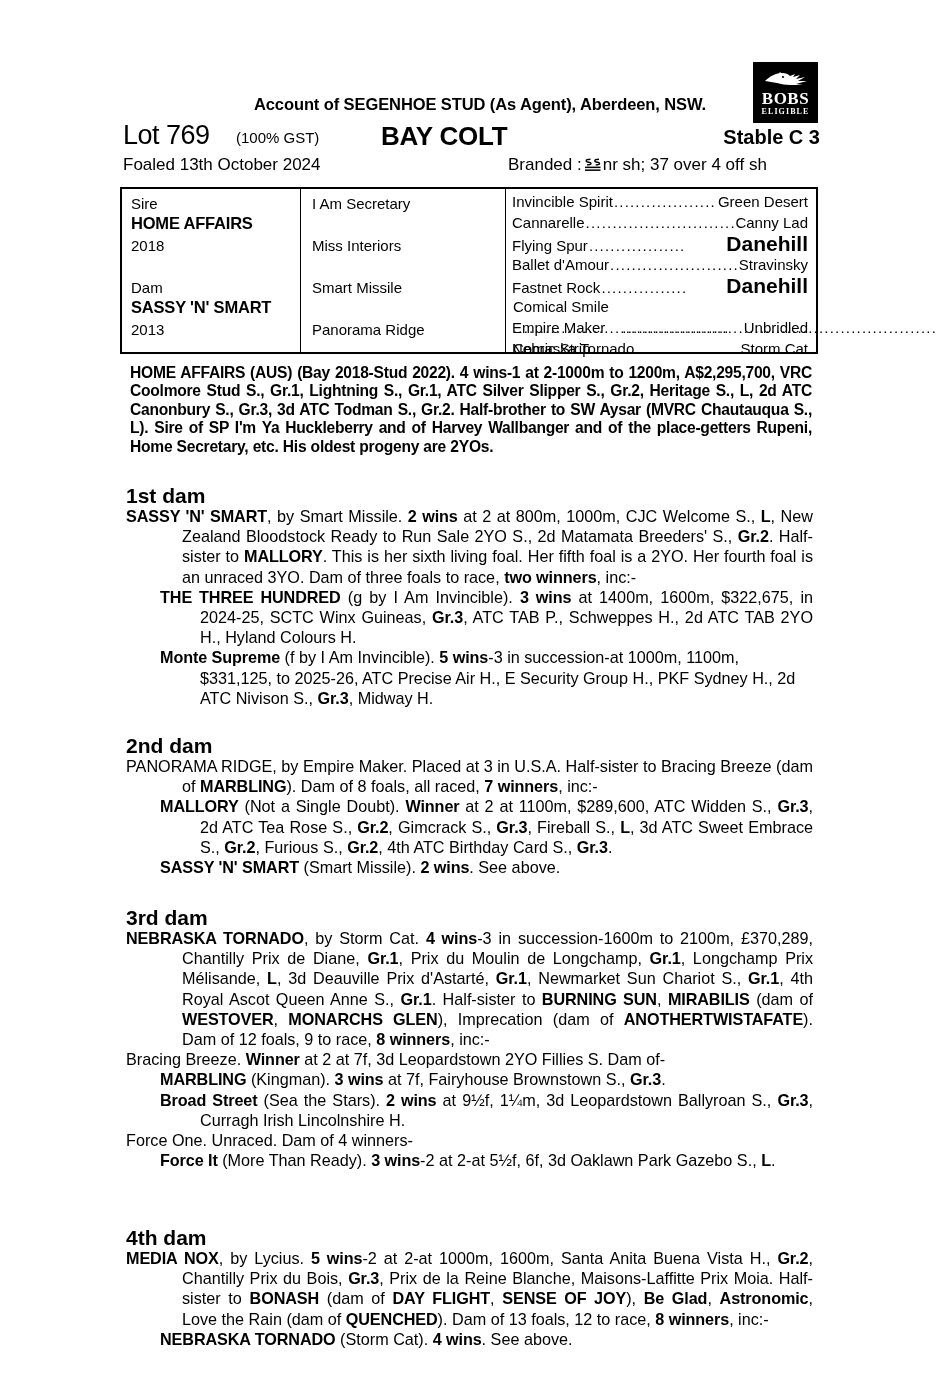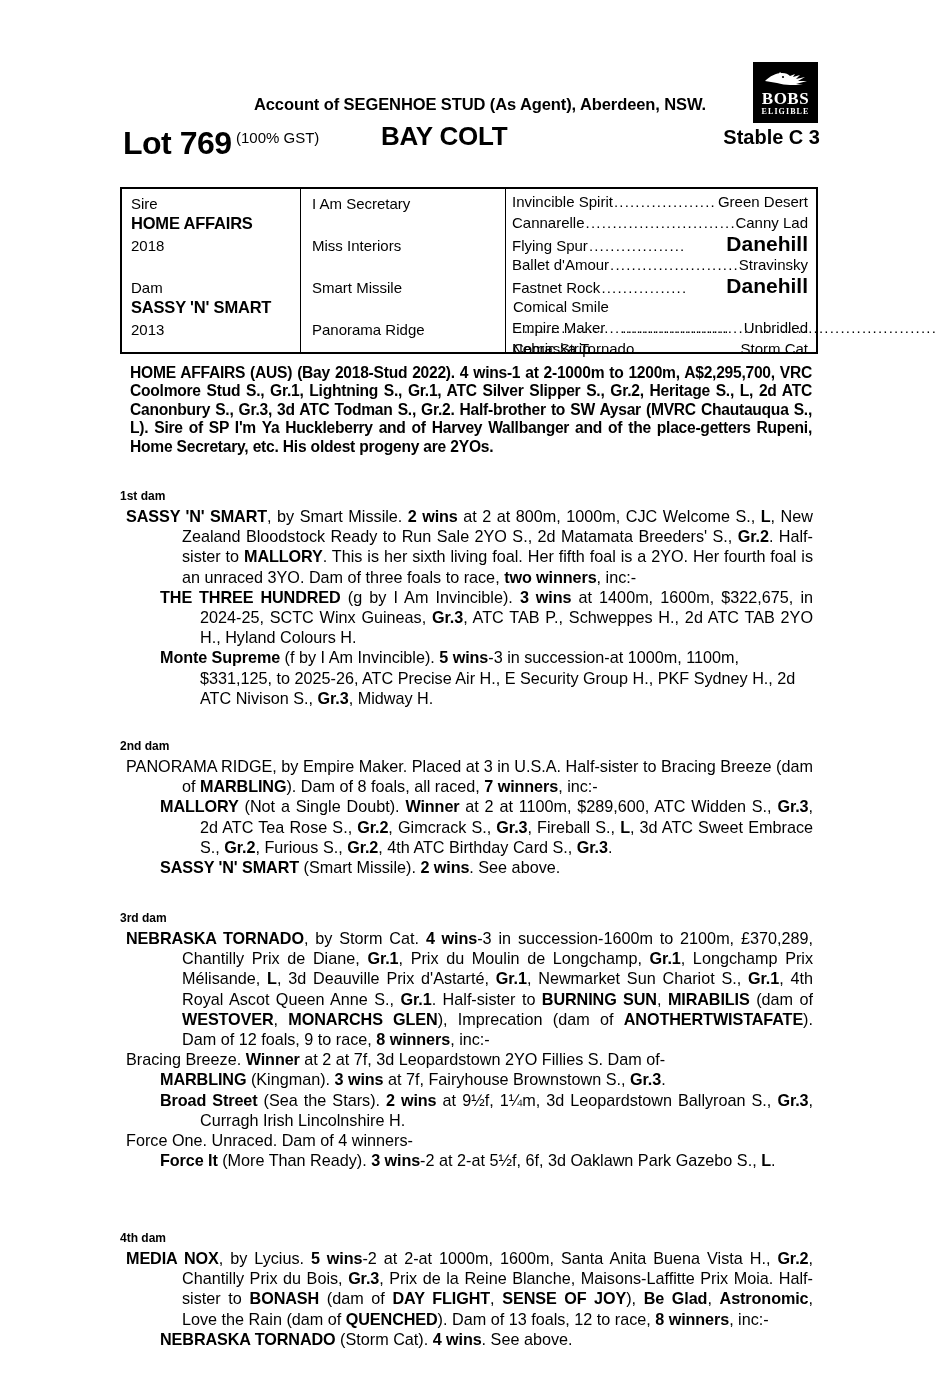--- a/index.html
+++ b/index.html
@@ -75,23 +75,23 @@
   .lot-row {
     position: absolute;
     left: 123px;
     top: 120px;
     width: 697px;
     height: 32px;
   }
   .lot-number {
     position: absolute;
     left: 0;
-    top: 8px;
-    font-weight: bold;
-    font-size: 32px;
+    top: 0;
+    font-weight: normal;
+    font-size: 27px;
     line-height: 30px;
     letter-spacing: -0.5px;
   }
   .lot-gst {
     position: absolute;
     left: 113px;
     top: 8px;
     font-size: 15px;
     line-height: 20px;
   }
@@ -215,23 +215,23 @@
     font-size: 15.6px;
     line-height: 18.4px;
     text-align: justify;
     letter-spacing: -0.25px;
     word-spacing: 0.2px;
   }
 
   
   .dam-head {
     position: absolute;
-    left: 120px;
-    font-weight: bold;
-    font-size: 12px;
+    left: 126px;
+    font-weight: bold;
+    font-size: 21px;
     line-height: 20px;
   }
   .dam-block {
     position: absolute;
     left: 126px;
     width: 687px;
     font-size: 16.2px;
     line-height: 20.2px;
     text-align: justify;
   }
@@ -271,20 +271,31 @@
 
   <div class="account-line">Account of SEGENHOE STUD (As Agent), Aberdeen, NSW.</div>
 
   <div class="lot-row">
     <span class="lot-number">Lot 769</span>
     <span class="lot-gst">(100% GST)</span>
     <span class="colt-title">BAY COLT</span>
     <span class="stable">Stable C 3</span>
   </div>
 
+  <div class="foaled-row">
+    <span class="foaled-text">Foaled 13th October 2024</span>
+    <span class="branded-wrap">
+      <span>Branded :</span><span class="brand-glyph"><svg viewBox="0 0 19 16">
+            <path fill="none" stroke="#000" stroke-width="1.4" d="M7.5 2.2 C4 2.2 3.2 3 3.2 3.9 C3.2 4.9 4.6 5.1 6 5.3 C7.4 5.5 8 5.9 8 6.6 C8 7.5 6.8 7.9 4 7.9"></path>
+            <path fill="none" stroke="#000" stroke-width="1.4" d="M16 2.2 C12.6 2.2 11.8 3 11.8 3.9 C11.8 4.9 13.2 5.1 14.6 5.3 C16 5.5 16.6 5.9 16.6 6.6 C16.6 7.5 15.4 7.9 12.6 7.9"></path>
+            <rect fill="#000" x="2" y="9.6" width="15.5" height="1.5"></rect>
+            <rect fill="#000" x="2" y="12.4" width="15.5" height="1.5"></rect>
+          </svg></span><span>nr sh; 37 over 4 off sh</span>
+    </span>
+  </div>
 
   <div class="ped-table">
     <div class="ped-col-div ped-div-1"></div>
     <div class="ped-col-div ped-div-2"></div>
 
     <div class="ped-cell ped-gen1" style="top:4px;">Sire</div>
     <div class="ped-cell ped-gen1 ped-name-bold" style="top:24px;">HOME AFFAIRS</div>
     <div class="ped-cell ped-gen1" style="top:46px;">2018</div>
     <div class="ped-cell ped-gen1" style="top:88px;">Dam</div>
     <div class="ped-cell ped-gen1 ped-name-bold" style="top:108px;">SASSY 'N' SMART</div>

